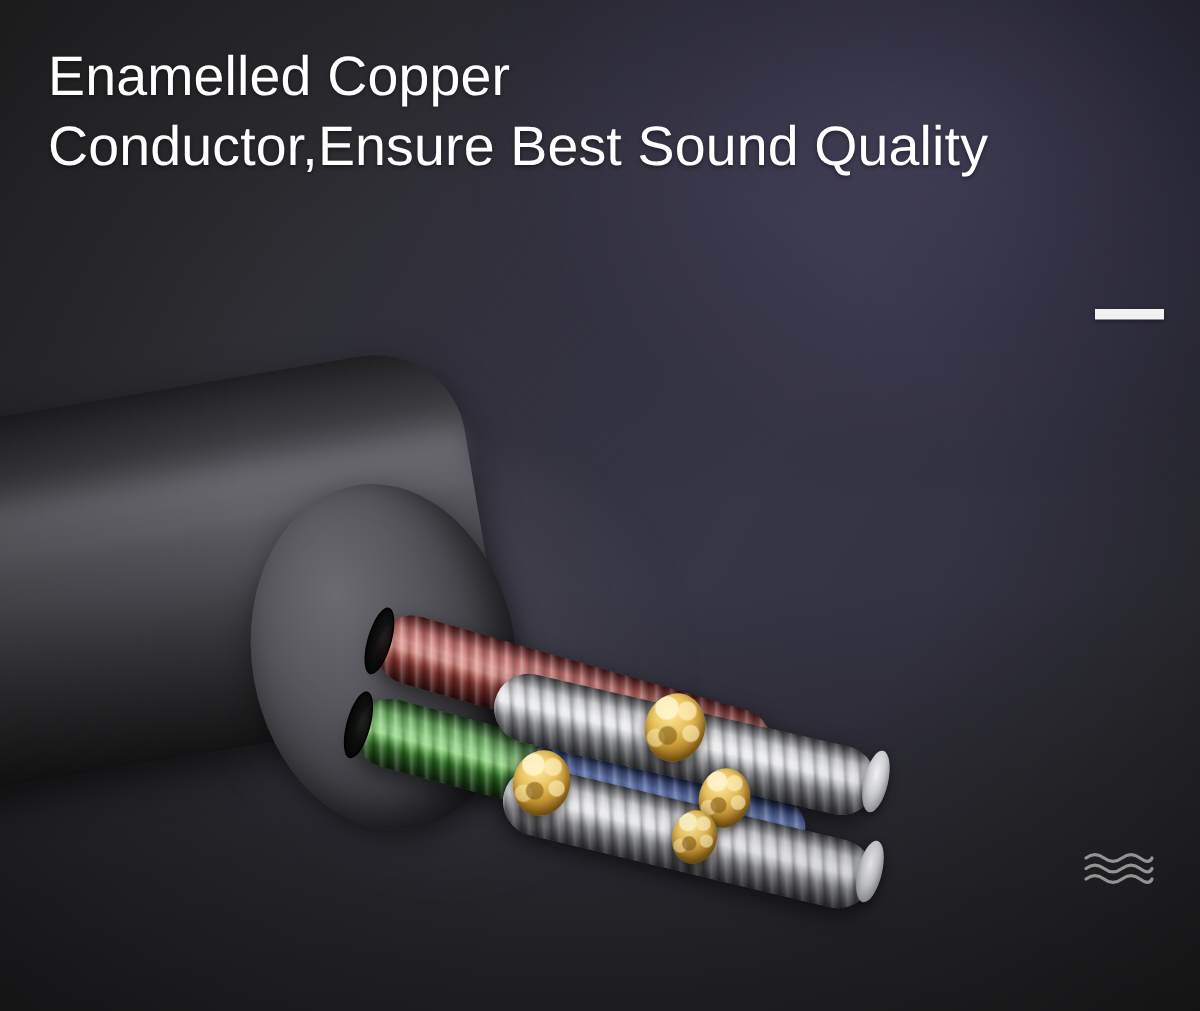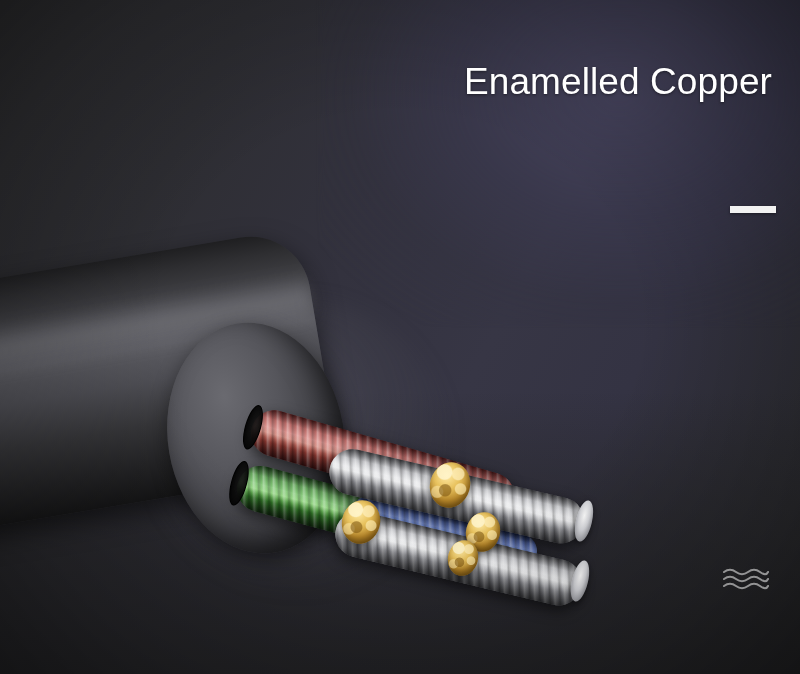--- a/index.html
+++ b/index.html
@@ -60,23 +60,22 @@
     background: radial-gradient(ellipse at 50% 48%,
         rgba(0,0,0,0) 42%,
         rgba(0,0,0,0.22) 78%,
         rgba(0,0,0,0.42) 100%);
   }
 
   
   .text-block {
     position: absolute;
     right: 28px;
-    top: 58px;
+    top: 27px;
     width: 740px;
-    text-align: right;
     pointer-events: none;
   }
   .headline {
     color: #ffffff;
     font-size: 37px;
     line-height: 47px;
     font-weight: 400;
     letter-spacing: 0.1px;
     text-shadow: 0 1px 3px rgba(0,0,0,0.45);
     white-space: nowrap;
@@ -357,20 +356,21 @@
 
     <div class="wire-tip tip-1"></div>
     <div class="wire-tip tip-2"></div>
   </div>
 
   <div class="bg-vignette"></div>
 
   <div class="text-block">
     <div class="headline">
       <span>Enamelled Copper</span>
+      <span class="l2">Conductor,Ensure Best Sound Quality</span>
     </div>
   </div>
 
   <div class="accent-bar"></div>
 
   <svg class="waves-icon" viewBox="0 0 48 26">
     <g fill="none" stroke="#dcdcdc" stroke-width="2.1" stroke-linecap="round">
       <path d="M2 6 Q8 1.5 14 6 T26 6 T38 6 T46 6"></path>
       <path d="M2 13 Q8 8.5 14 13 T26 13 T38 13 T46 13"></path>
       <path d="M2 20 Q8 15.5 14 20 T26 20 T38 20 T46 20"></path>

